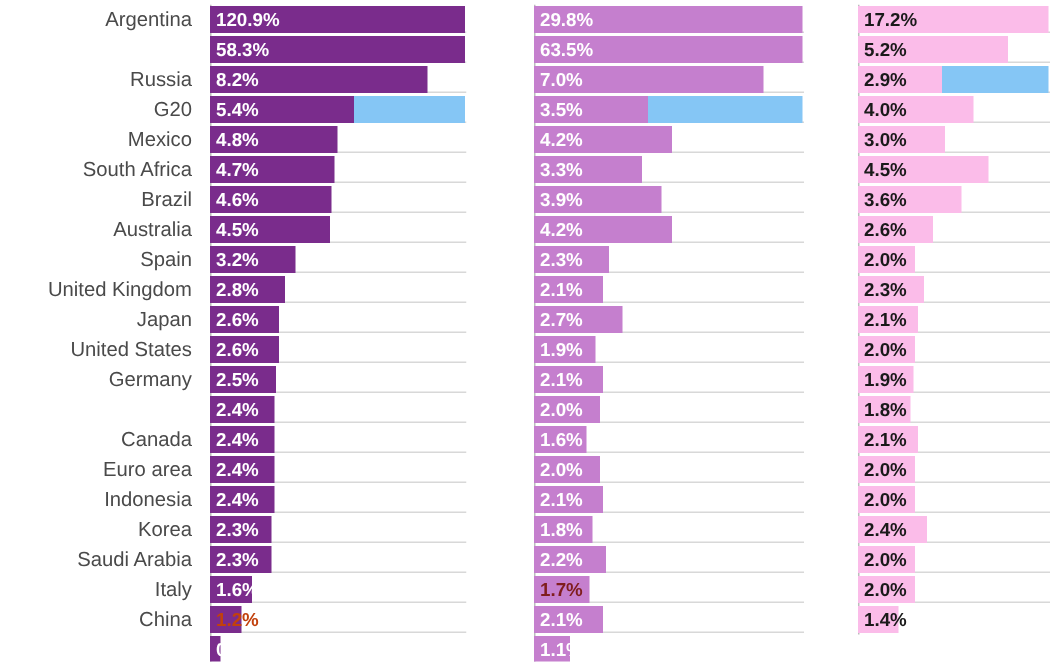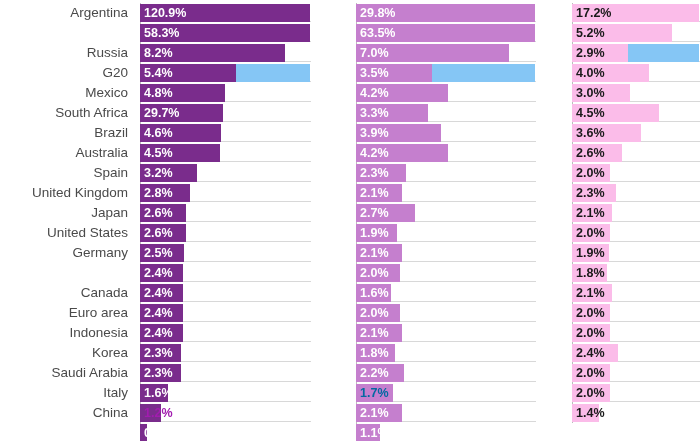--- a/index.html
+++ b/index.html
@@ -129,21 +129,21 @@
         <div class="val" style="color: rgb(255, 255, 255);">5.4%</div>
       </div>
       <div class="row">
         <div class="gridline"></div>
         <div class="bar" style="width: 85px; background: rgb(122, 44, 140);"></div>
         <div class="val" style="color: rgb(255, 255, 255);">4.8%</div>
       </div>
       <div class="row">
         <div class="gridline"></div>
         <div class="bar" style="width: 83.2292px; background: rgb(122, 44, 140);"></div>
-        <div class="val" style="color: rgb(255, 255, 255);">29.7%</div>
+        <div class="val" style="color: rgb(255, 255, 255);">4.7%</div>
       </div>
       <div class="row">
         <div class="gridline"></div>
         <div class="bar" style="width: 81.4583px; background: rgb(122, 44, 140);"></div>
         <div class="val" style="color: rgb(255, 255, 255);">4.6%</div>
       </div>
       <div class="row">
         <div class="gridline"></div>
         <div class="bar" style="width: 79.6875px; background: rgb(122, 44, 140);"></div>
         <div class="val" style="color: rgb(255, 255, 255);">4.5%</div>
@@ -204,21 +204,21 @@
         <div class="val" style="color: rgb(255, 255, 255);">2.3%</div>
       </div>
       <div class="row">
         <div class="gridline"></div>
         <div class="bar" style="width: 28.3333px; background: rgb(122, 44, 140);"></div>
         <div class="val" style="color: rgb(255, 255, 255);">1.6%</div>
       </div>
       <div class="row">
         <div class="gridline"></div>
         <div class="bar" style="width: 21.25px; background: rgb(122, 44, 140);"></div>
-        <div class="val" style="color: #a21caf;">1.2%</div>
+        <div class="val" style="color: #c2410c;">1.2%</div>
       </div>
       <div class="row">
         <div class="bar" style="width: 7.08333px; background: rgb(122, 44, 140);"></div>
         <div class="val" style="color: rgb(255, 255, 255);">0.4%</div>
       </div>
     </div>
   <div class="panel" style="left: 356px; width: 180px; top: 3px;">
       <div class="axisline" style="height: 440px;"></div>
       <div class="row">
         <div class="gridline"></div>
@@ -312,21 +312,21 @@
         <div class="val" style="color: rgb(255, 255, 255);">1.8%</div>
       </div>
       <div class="row">
         <div class="gridline"></div>
         <div class="bar" style="width: 48.0244px; background: rgb(197, 127, 206);"></div>
         <div class="val" style="color: rgb(255, 255, 255);">2.2%</div>
       </div>
       <div class="row">
         <div class="gridline"></div>
         <div class="bar" style="width: 37.1098px; background: rgb(197, 127, 206);"></div>
-        <div class="val" style="color: #0369a1;">1.7%</div>
+        <div class="val" style="color: #7f1d1d;">1.7%</div>
       </div>
       <div class="row">
         <div class="gridline"></div>
         <div class="bar" style="width: 45.8415px; background: rgb(197, 127, 206);"></div>
         <div class="val" style="color: rgb(255, 255, 255);">2.1%</div>
       </div>
       <div class="row">
         <div class="bar" style="width: 24.0122px; background: rgb(197, 127, 206);"></div>
         <div class="val" style="color: rgb(255, 255, 255); text-align: right;">1.1%</div>
       </div>

